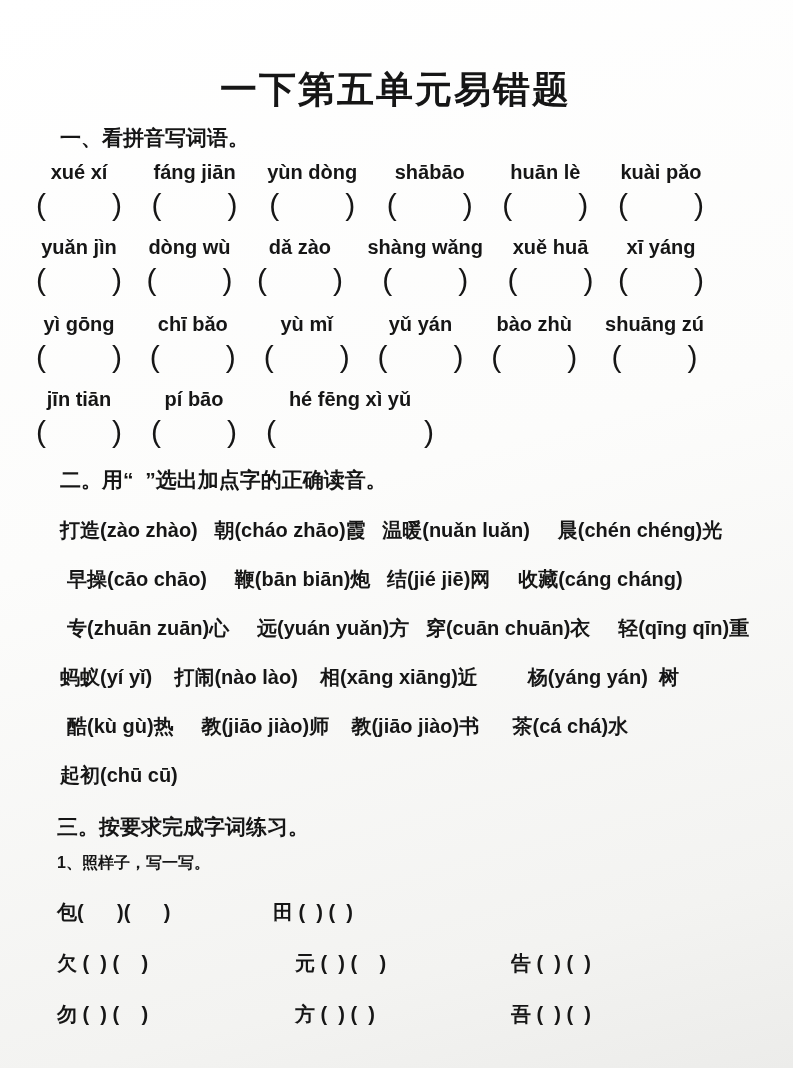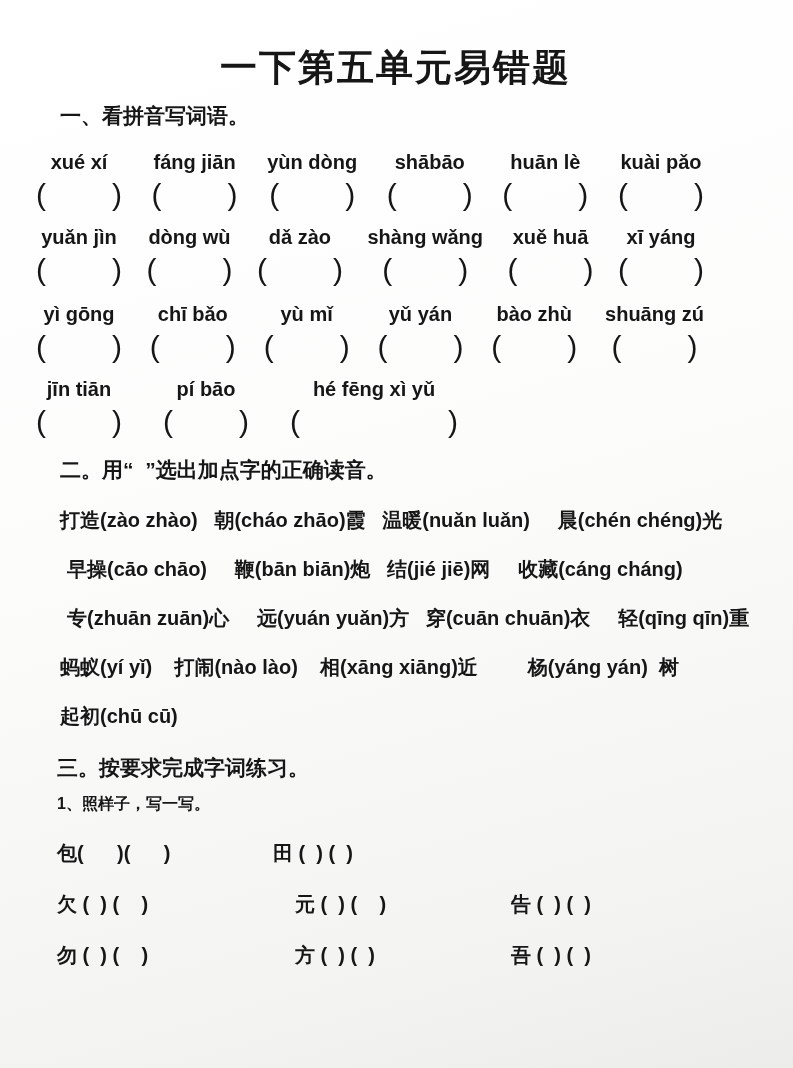--- a/index.html
+++ b/index.html
@@ -11,21 +11,21 @@
     height: 1068px;
     overflow: hidden;
     background: linear-gradient(165deg, #ffffff 0%, #fcfcfb 45%, #f3f3f1 85%, #ececea 100%);
     font-family: "Liberation Sans", "DejaVu Sans", sans-serif;
     color: #161616;
   }
   .page {
     box-sizing: border-box;
     width: 793px;
     height: 1068px;
-    padding: 46px 38px 0 36px;
+    padding: 68px 38px 0 36px;
   }
   .title {
     margin: 0 0 8px 0;
     text-align: center;
     font-family: "Liberation Serif", "DejaVu Serif", serif;
     font-size: 37px;
     font-weight: bold;
     letter-spacing: 2px;
     line-height: 1.2;
   }
@@ -37,27 +37,27 @@
     white-space: pre-wrap;
   }
   
   .p-row {
     display: flex;
   }
   .p-row-6 {
     width: 668px;
     justify-content: space-between;
   }
-  .g1 { margin-top: 20px; }
+  .g1 { margin-top: 8px; }
   .g2 { margin-top: 14px; }
   .g3 { margin-top: 16px; }
   .g4 { margin-top: 14px; }
   .p-row-3 {
     justify-content: flex-start;
-    gap: 41px;
+    gap: 29px;
   }
   .p-cell {
     display: flex;
     flex-direction: column;
     align-items: center;
   }
   .pinyin {
     font-size: 20px;
     font-weight: 600;
     white-space: pre;
@@ -271,20 +271,21 @@
       </div>
     </div>
   </div>
 
   <div>
     <div class="heading s2-heading">二。用“  ”选出加点字的正确读音。</div>
     <div class="s2-line">打造(zào zhào)   朝(cháo zhāo)霞   温暖(nuǎn luǎn)     晨(chén chéng)光</div>
     <div class="s2-line alt">早操(cāo chāo)     鞭(bān biān)炮   结(jié jiē)网     收藏(cáng cháng)</div>
     <div class="s2-line alt">专(zhuān zuān)心     远(yuán yuǎn)方   穿(cuān chuān)衣     轻(qīng qīn)重</div>
     <div class="s2-line">蚂蚁(yí yǐ)    打闹(nào lào)    相(xāng xiāng)近         杨(yáng yán)  树</div>
+    <div class="s2-line alt">酷(kù gù)热     教(jiāo jiào)师    教(jiāo jiào)书      茶(cá chá)水</div>
     <div class="s2-line">起初(chū cū)</div>
   </div>
 
   <div>
     <div class="heading s3-heading">三。按要求完成字词练习。</div>
     <div class="s3-sub">1、照样子，写一写。</div>
 
     <div class="s3-row">
       <div class="s3-cell s3-c2">包(      )(      )</div>
       <div class="s3-cell">田 (  ) (  )</div>

